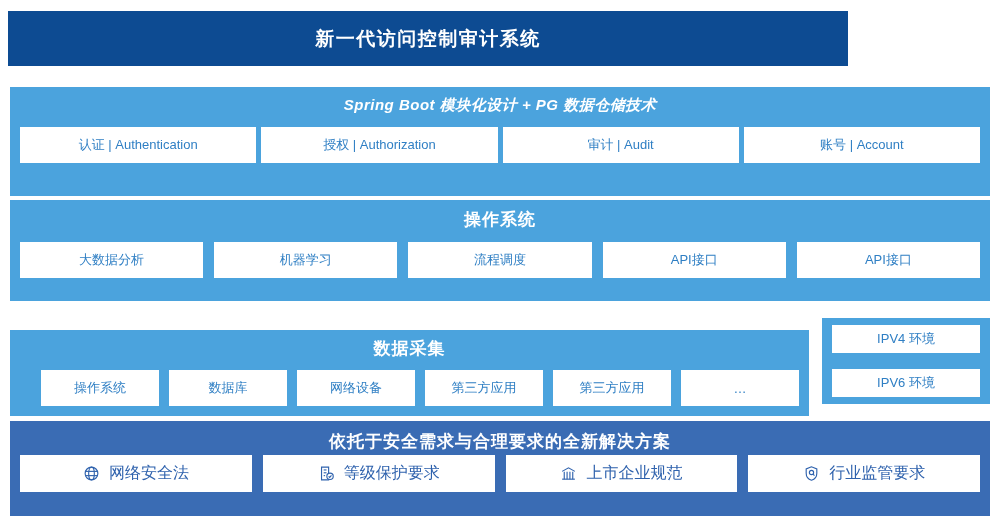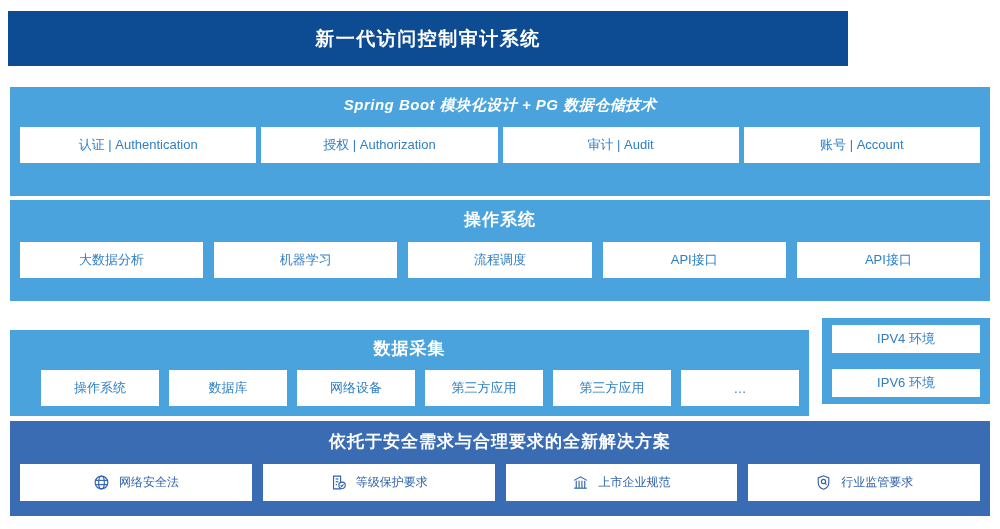--- a/index.html
+++ b/index.html
@@ -62,23 +62,23 @@
   
   #panel-ipv { left: 820px; top: 316px; width: 172px; height: 90px; }
   #panel-ipv .inner {
     padding: 7px 10px; flex-direction: column; gap: 16px;
   }
   #panel-ipv .card { width: 100%; height: 28px; flex: none; font-size: 13px; }
 
   
   #panel-solution { left: 8px; top: 419px; width: 984px; height: 99px; }
   #panel-solution .inner { padding: 9px 10px 10px 10px; }
-  #panel-solution .panel-title { margin-bottom: 11px; }
+  #panel-solution .panel-title { margin-bottom: 2px; }
   #panel-solution .cards { gap: 11px; height: 37px; }
-  #panel-solution .card { gap: 9px; color: #2f62ad; font-size: 12px; }
+  #panel-solution .card { gap: 9px; color: #2f62ad; font-size: 16px; }
 
   .icon { display: inline-flex; align-items: center; justify-content: center; }
   .icon svg { display: block; }
 </style>
 </head>
 <body>
 
 <div class="page">
 
   <div class="header">

